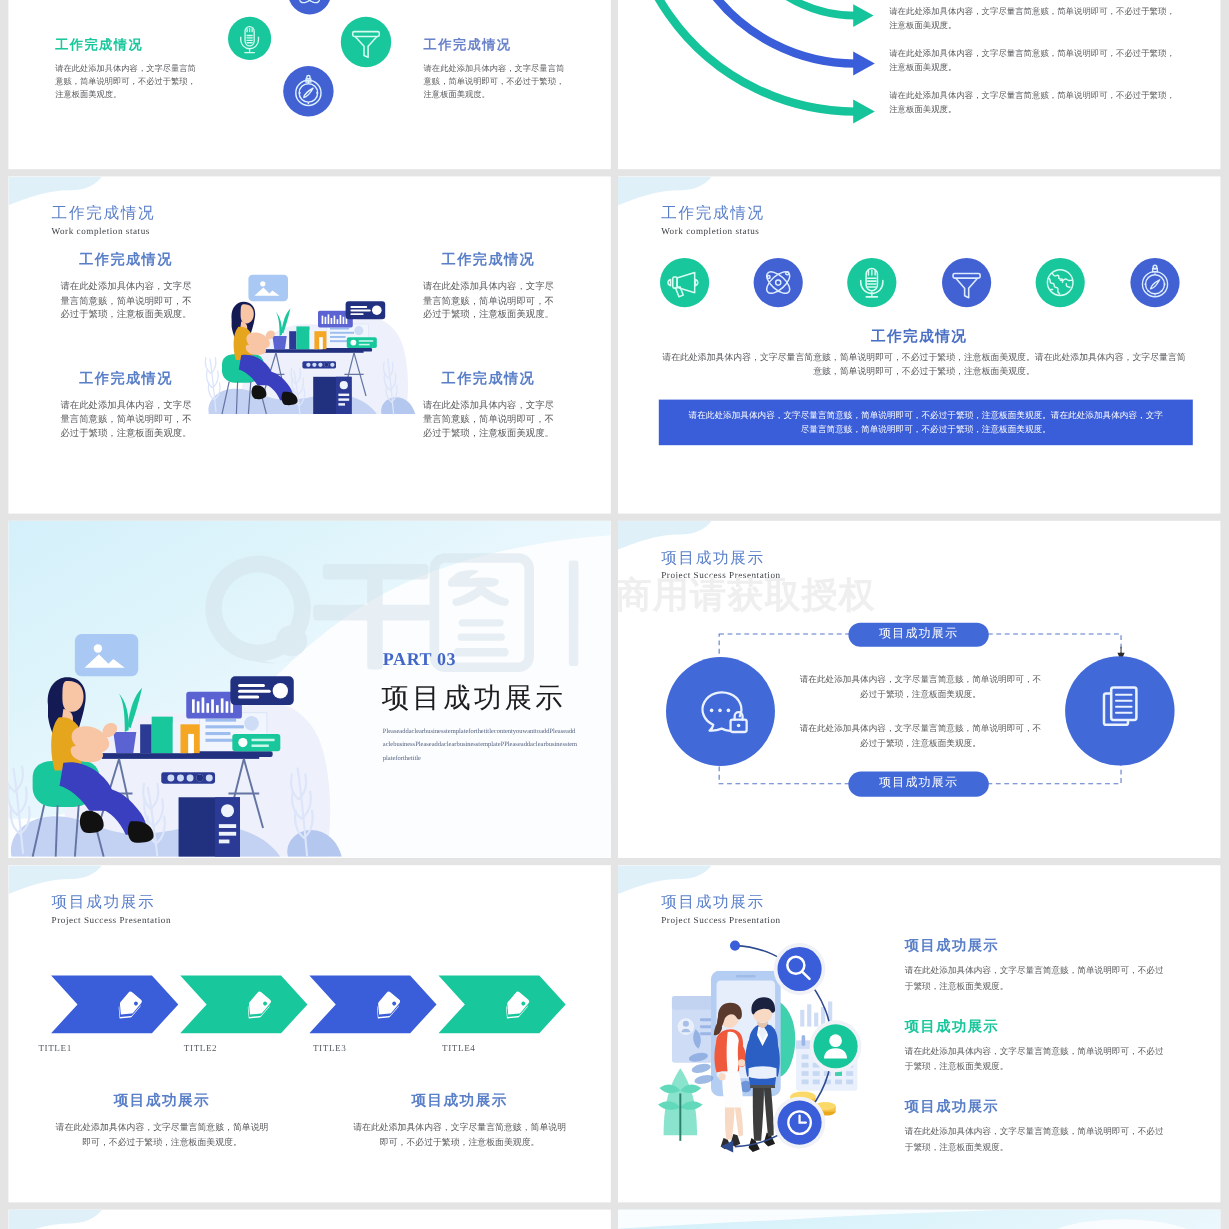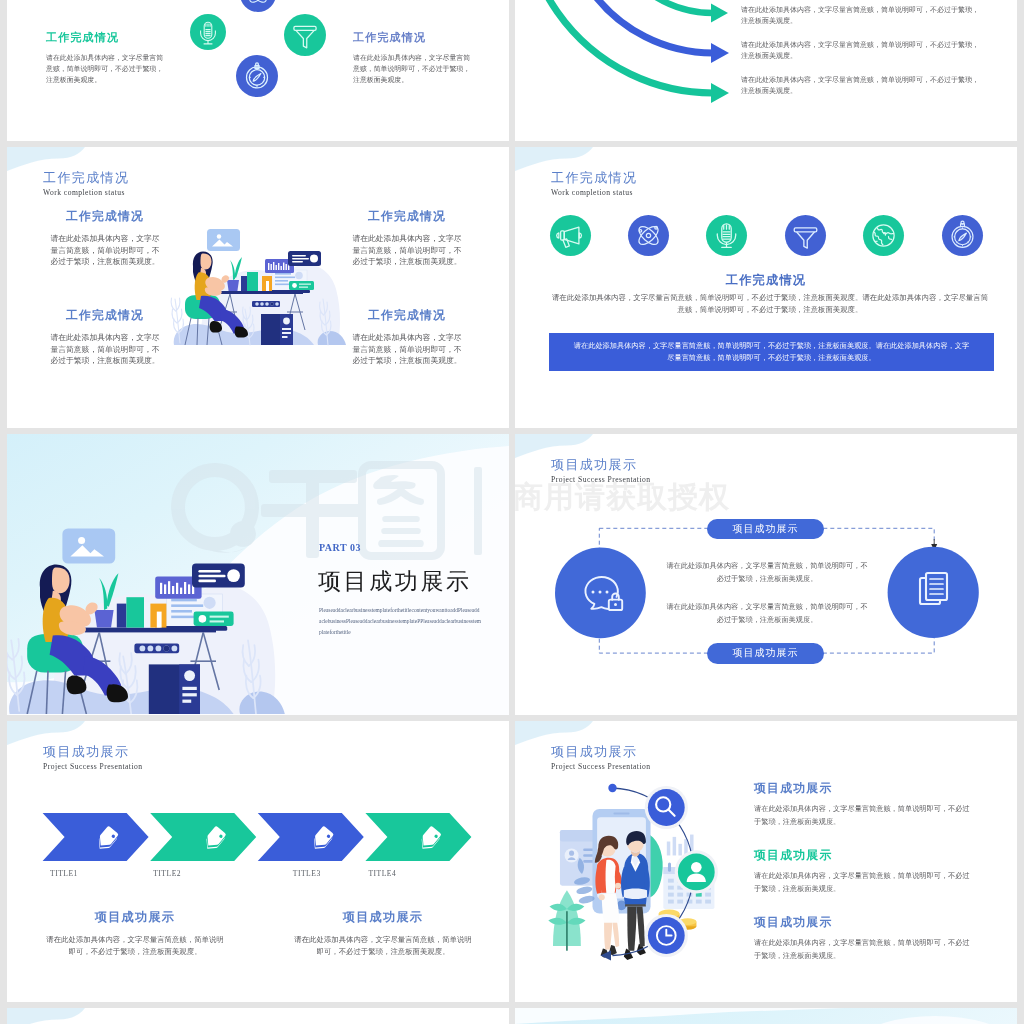--- a/index.html
+++ b/index.html
@@ -435,21 +435,21 @@
   <path d="M30.5 47.5 C 36.5 46.5 41.5 50.5 43 57.5 C 44.5 65 43 71 40.5 75 L28.5 75 C 26 67 25.5 53 30.5 47.5 Z" fill="#e5a51c"></path>
   <path d="M40 53 C 46 50.5 52 53 55.5 57.5 C 58 61 57 64.5 53 65.5 C 47 67 41 64.5 38.5 61 C 36.5 58 37 54.5 40 53 Z" fill="#f8c5a5"></path>
   <path d="M38 62.5 C 43 61 48.5 62.5 52 64.5 C 55 66.5 54 69.5 49.5 70.5 C 44 71.5 39 69.5 37.5 67 C 36.5 65 36.5 63 38 62.5 Z" fill="#f8c5a5"></path>
   <path d="M53.5 54 C 54.5 50.5 58 49.5 60 51 C 62 52.5 61 56 57.5 57.5 C 55 58.5 53 56.5 53.5 54 Z" fill="#f8c5a5"></path>
   <path d="M33 71 C 42 69.5 50.5 74 56 81 C 60.5 87 60 93 55.5 96 L46.5 96 C 42 89 36 84.5 31 83 Z" fill="#3a3fc0"></path>
   <path d="M53 84 C 61 84 68 89.5 73.5 97.5 C 77 103 77 107 73.5 108.5 L65.5 108.5 C 62 101 57.5 96.5 52 95 Z" fill="#3a3fc0"></path>
   <path d="M45 96 C 50.5 95.5 54 99 54 103.5 C 54 107 49.5 108 45 107.5 C 41.5 107 40.5 100 43 97 Z" fill="#111"></path>
   <path d="M70 101.5 C 75.5 101 80 104.5 80 109 C 80 112 75.5 113 70 112.5 C 66.5 112 65.5 105 68 101.5 Z" fill="#111"></path>
 </svg>
 </div>
-    <div class="tl" style="left:312px;top:108px;font-size:10px;font-weight:bold;color:#4267c6;letter-spacing:0.5px;">PART 03</div>
+    <div class="tl" style="left:312px;top:108px;font-size:15px;font-weight:bold;color:#4267c6;letter-spacing:0.5px;">PART 03</div>
     <div class="tl" style="left:311px;top:132px;font-size:23px;color:#1d1d1f;letter-spacing:2.6px;">项目成功展示</div>
     <div class="tl" style="left:312px;top:171px;width:162px;font-size:5.4px;line-height:11.2px;color:#53627f;word-break:break-all;">PleaseaddaclearbusinesstemplateforthetitlecontentyouwanttoaddPleaseaddaclebusinessPleaseaddaclearbusinesstemplatePPleaseaddaclearbusinesstemplateforthetitle</div>
   </div>
   <div class="slide" id="s6">
     <svg width="502" height="281" viewBox="0 0 502 281" style="position:absolute;left:0;top:0;">
       <path d="M0 0 H78 C 73 7 64 11.5 52 11.5 C 32 11.5 16 18 0 24 Z" fill="#d9edf8" opacity="0.85"></path>
     </svg>
     <div class="tl" style="left:36px;top:22px;font-size:13px;color:#5a7fc9;letter-spacing:1.4px;">项目成功展示</div>
     <div class="tl" style="left:36px;top:41px;font-size:7.6px;color:#3d4046;letter-spacing:0.45px;">Project Success Presentation</div>
     <div class="tl" style="left:-2px;top:44px;color:#efefef;font-size:30px;font-weight:bold;line-height:38px;letter-spacing:1px;">
@@ -535,23 +535,23 @@
         <g transform="translate(-3.4,-1.4)">
           <path d="M-12 0 L-5.2 -6.8 A 2.4 2.4 0 0 1 -3.5 -7.5 L7.6 -7.5 A 2.4 2.4 0 0 1 10 -5.1 L10 5.1 A 2.4 2.4 0 0 1 7.6 7.5 L-3.5 7.5 A 2.4 2.4 0 0 1 -5.2 6.8 Z" fill="#fff"></path>
         </g>
         <g transform="translate(-2.1,-0.9)">
           <path d="M-12 0 L-5.2 -6.8 A 2.4 2.4 0 0 1 -3.5 -7.5 L7.6 -7.5 A 2.4 2.4 0 0 1 10 -5.1 L10 5.1 A 2.4 2.4 0 0 1 7.6 7.5 L-3.5 7.5 A 2.4 2.4 0 0 1 -5.2 6.8 Z" fill="#18c79b"></path>
         </g>
         <path d="M-12 0 L-5.2 -6.8 A 2.4 2.4 0 0 1 -3.5 -7.5 L7.6 -7.5 A 2.4 2.4 0 0 1 10 -5.1 L10 5.1 A 2.4 2.4 0 0 1 7.6 7.5 L-3.5 7.5 A 2.4 2.4 0 0 1 -5.2 6.8 Z" fill="#fff"></path>
         <circle cx="4.4" cy="-4.1" r="1.8" fill="#18c79b"></circle>
       </g>
     </svg>
-    <div class="tl" style="left:43px;top:148px;font-size:7.6px;color:#5a5f66;letter-spacing:0.5px;">TITLE1</div>
+    <div class="tl" style="left:25px;top:148px;font-size:7.6px;color:#5a5f66;letter-spacing:0.5px;">TITLE1</div>
     <div class="tl" style="left:146.2px;top:148px;font-size:7.6px;color:#5a5f66;letter-spacing:0.5px;">TITLE2</div>
-    <div class="tl" style="left:253.8px;top:148px;font-size:7.6px;color:#5a5f66;letter-spacing:0.5px;margin-left:32px;">TITLE3</div>
+    <div class="tl" style="left:253.8px;top:148px;font-size:7.6px;color:#5a5f66;letter-spacing:0.5px;">TITLE3</div>
     <div class="tl" style="left:361.4px;top:148px;font-size:7.6px;color:#5a5f66;letter-spacing:0.5px;">TITLE4</div>
     <div class="tl" style="left:39px;top:188px;width:178px;text-align:center;">
       <div class="ttl" style="font-size:12.2px;color:#5a7fc9;">项目成功展示</div>
       <div class="body-p" style="font-size:7.4px;margin-top:8px;line-height:12px;">请在此处添加具体内容，文字尽量言简意赅，简单说明即可，不必过于繁琐，注意板面美观度。</div>
     </div>
     <div class="tl" style="left:287px;top:188px;width:178px;text-align:center;">
       <div class="ttl" style="font-size:12.2px;color:#5a7fc9;">项目成功展示</div>
       <div class="body-p" style="font-size:7.4px;margin-top:8px;line-height:12px;">请在此处添加具体内容，文字尽量言简意赅，简单说明即可，不必过于繁琐，注意板面美观度。</div>
     </div>
   </div>

